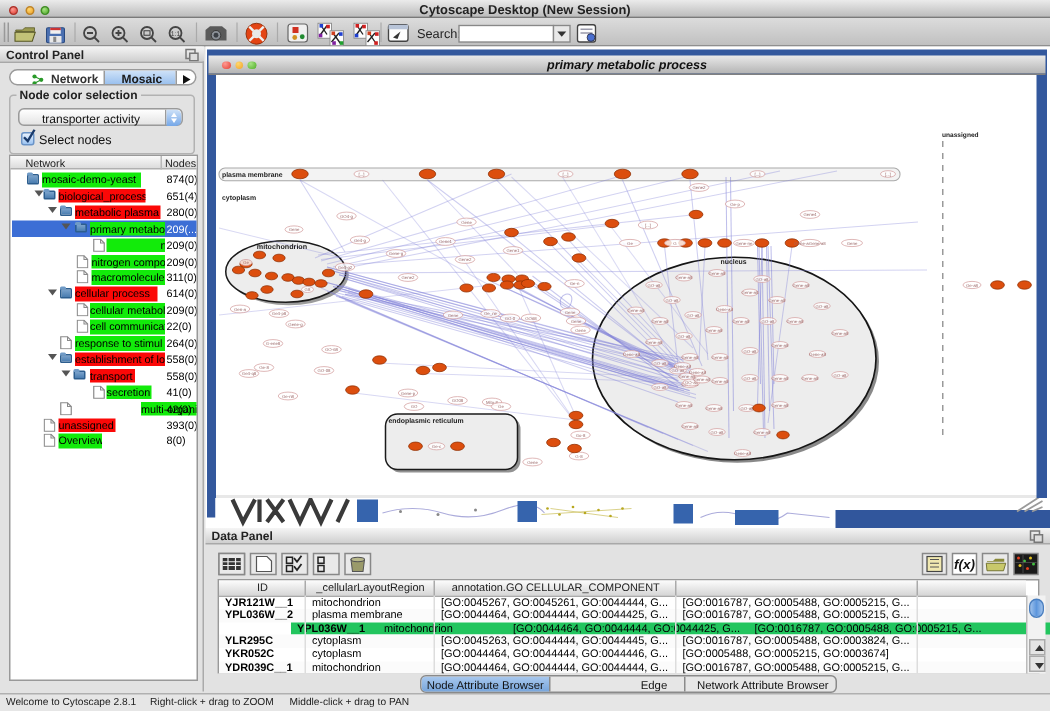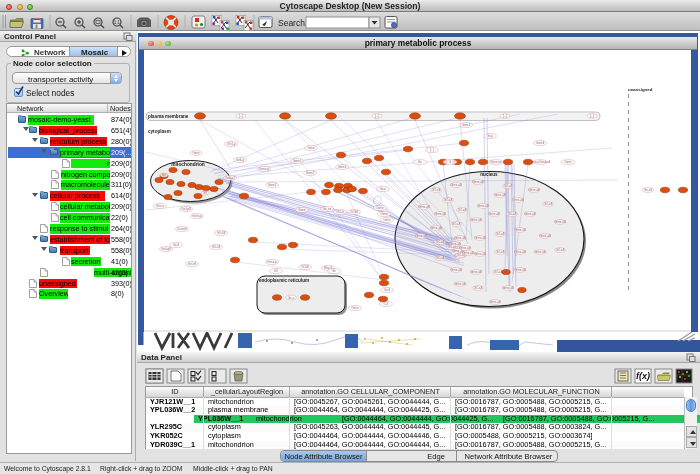--- a/index.html
+++ b/index.html
@@ -154,21 +154,21 @@
           <span style="position:absolute;left:15px;top:2px;width:0;height:0;border-left:3.2px solid transparent;border-right:3.2px solid transparent;border-top:4.5px solid #555;"></span>
           <span style="position:absolute;left:21px;top:1.5px;width:8px;height:6.5px;background:linear-gradient(#7ba3cc,#4a7db0);border:0.5px solid #2d5e8f;border-radius:1px;"></span>
           <span style="position:absolute;left:21px;top:0.5px;width:4px;height:2px;background:#6f9ac6;border-radius:1px 1px 0 0;"></span>
           <span style="position:absolute;left:31px;top:0.5px;width:58px;height:9.6px;background:#fb0807;font-size:7.2px;line-height:9.4px;color:#000;overflow:hidden;white-space:nowrap;">biological_process</span>
           <span style="position:absolute;left:103px;top:0.5px;font-size:7.2px;line-height:9.4px;color:#000;white-space:nowrap;">651(4)</span>
         </div>
 <div style="position:absolute;left:1px;top:22.8px;width:124px;height:10.6px;">
           <span style="position:absolute;left:24px;top:2px;width:0;height:0;border-left:3.2px solid transparent;border-right:3.2px solid transparent;border-top:4.5px solid #555;"></span>
           <span style="position:absolute;left:32px;top:1.5px;width:8px;height:6.5px;background:linear-gradient(#7ba3cc,#4a7db0);border:0.5px solid #2d5e8f;border-radius:1px;"></span>
           <span style="position:absolute;left:32px;top:0.5px;width:4px;height:2px;background:#6f9ac6;border-radius:1px 1px 0 0;"></span>
-          <span style="position:absolute;left:42px;top:0.5px;width:57px;height:9.6px;background:#fb0807;font-size:7.2px;line-height:9.4px;color:#000;overflow:hidden;white-space:nowrap;">reticulum process</span>
+          <span style="position:absolute;left:42px;top:0.5px;width:57px;height:9.6px;background:#fb0807;font-size:7.2px;line-height:9.4px;color:#000;overflow:hidden;white-space:nowrap;">metabolic plasma</span>
           <span style="position:absolute;left:103px;top:0.5px;font-size:7.2px;line-height:9.4px;color:#000;white-space:nowrap;">280(0)</span>
         </div>
 <div style="position:absolute;left:1px;top:33.7px;width:124px;height:10.6px;background:#3c6ed5;">
           <span style="position:absolute;left:33px;top:2px;width:0;height:0;border-left:3.2px solid transparent;border-right:3.2px solid transparent;border-top:4.5px solid #555;"></span>
           <span style="position:absolute;left:42px;top:1.5px;width:8px;height:6.5px;background:linear-gradient(#7ba3cc,#4a7db0);border:0.5px solid #2d5e8f;border-radius:1px;"></span>
           <span style="position:absolute;left:42px;top:0.5px;width:4px;height:2px;background:#6f9ac6;border-radius:1px 1px 0 0;"></span>
           <span style="position:absolute;left:52px;top:0.5px;width:50px;height:9.6px;background:#12eb0a;font-size:7.2px;line-height:9.4px;color:#000;overflow:hidden;white-space:nowrap;">primary metabo</span>
           <span style="position:absolute;left:103px;top:0.5px;font-size:7.2px;line-height:9.4px;color:#fff;white-space:nowrap;">209(...</span>
         </div>
 <div style="position:absolute;left:1px;top:44.6px;width:124px;height:10.6px;">
@@ -273,21 +273,21 @@
           <span style="position:absolute;left:103px;top:0.5px;font-size:7.2px;line-height:9.4px;color:#000;white-space:nowrap;">8(0)</span>
         </div>
    </div>
  </div>
 </div>
 
 <div class="abs" style="left:137px;top:31px;width:563px;height:321px;background:#fff;overflow:hidden;">
 
   <div class="abs" style="left:1px;top:2px;width:560px;height:299px;background:#33589d;">
 
-    <div class="abs" style="left:1px;top:4px;width:558px;height:13px;background:linear-gradient(#e9e9e9,#b4b4b4);border-bottom:1px solid #808080;">
+    <div class="abs" style="left:1px;top:4px;width:558px;height:13px;background:linear-gradient(#e9e9e9,#b4b4b4);border-bottom:1px solid #808080;font-style:italic;">
       <span class="abs" style="left:9px;top:3.5px;width:5.5px;height:5.5px;border-radius:50%;background:radial-gradient(circle at 35% 30%,#ff9a92,#e33e32);"></span>
       <span class="abs" style="left:17.5px;top:3.5px;width:5.5px;height:5.5px;border-radius:50%;background:radial-gradient(circle at 35% 30%,#ffd76e,#f0a328);"></span>
       <span class="abs" style="left:26px;top:3.5px;width:5.5px;height:5.5px;border-radius:50%;background:radial-gradient(circle at 35% 30%,#a6e383,#4fad26);"></span>
       <div style="text-align:center;font-size:8.4px;font-weight:bold;color:#111;line-height:13px;">primary metabolic process</div>
     </div>
 
     <div class="abs" style="left:6px;top:17px;width:547px;height:280px;background:#fff;">
       <svg width="547" height="280" viewBox="144 50 547 280">
 <rect x="146" y="112" width="454" height="8.5" rx="4" fill="#f3f3f3" stroke="#a9a9a9" stroke-width="0.7"></rect>
 <ellipse cx="192.5" cy="183" rx="40" ry="20.5" fill="#4a4a4a" opacity="0.55"></ellipse>
@@ -730,21 +730,20 @@
     </g>
   </svg>
 
   <div class="abs" style="left:8px;top:34px;width:548px;height:63px;background:#fff;border:1px solid #999;"></div>
 </div>
 
 <div class="abs" style="left:146px;top:387px;width:538px;height:10.5px;background:linear-gradient(#fcfcfc,#d6d6d6);border-bottom:1px solid #aaa;font-size:7.3px;color:#222;">
   <span class="abs" style="left:0;width:58px;text-align:center;line-height:10px;">ID</span>
   <span class="abs" style="left:58px;width:86px;text-align:center;line-height:10px;">_cellularLayoutRegion</span>
   <span class="abs" style="left:144px;width:161px;text-align:center;line-height:10px;">annotation.GO CELLULAR_COMPONENT</span>
-  <span class="abs" style="left:305px;width:161px;text-align:center;line-height:10px;">annotation.GO MOLECULAR_FUNCTION</span>
   <span class="abs" style="left:57px;top:0;width:1px;height:10.5px;background:#aaa;"></span>
   <span class="abs" style="left:143px;top:0;width:1px;height:10.5px;background:#aaa;"></span>
   <span class="abs" style="left:304px;top:0;width:1px;height:10.5px;background:#aaa;"></span>
   <span class="abs" style="left:465px;top:0;width:1px;height:10.5px;background:#aaa;"></span>
 </div>
 <div style="position:absolute;left:146px;top:397.5px;width:538px;height:8.6px;background:#ffffff;font-size:7.3px;line-height:8.6px;color:#000;">
     <span style="position:absolute;left:4px;font-weight:bold;">YJR121W__1</span>
     <span style="position:absolute;left:62px;">mitochondrion</span>
     <span style="position:absolute;left:148px;">[GO:0045267, GO:0045261, GO:0044444, G...</span>
     <span style="position:absolute;left:309px;">[GO:0016787, GO:0005488, GO:0005215, G...</span>

